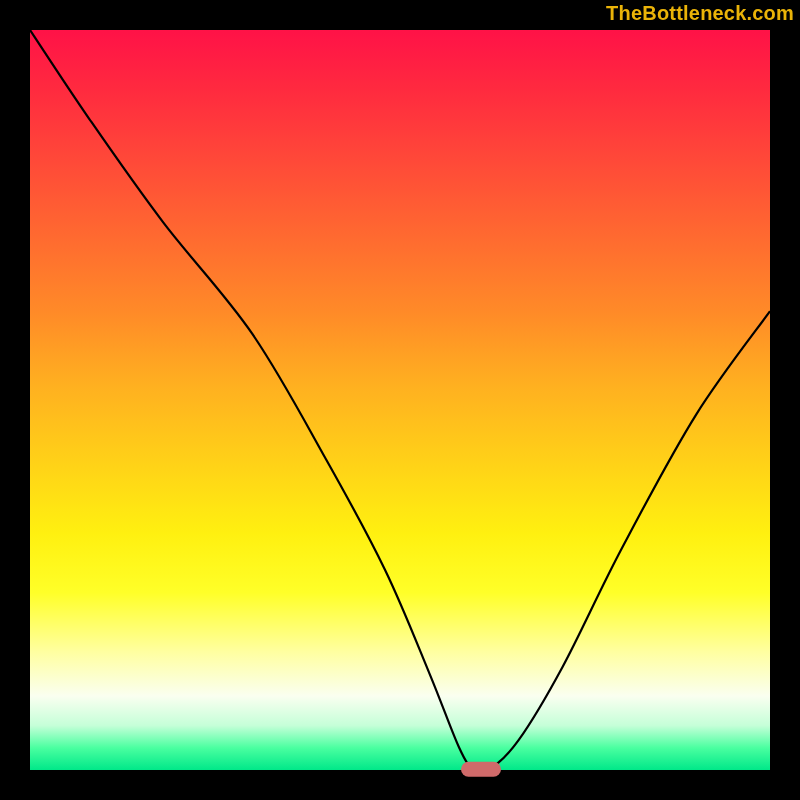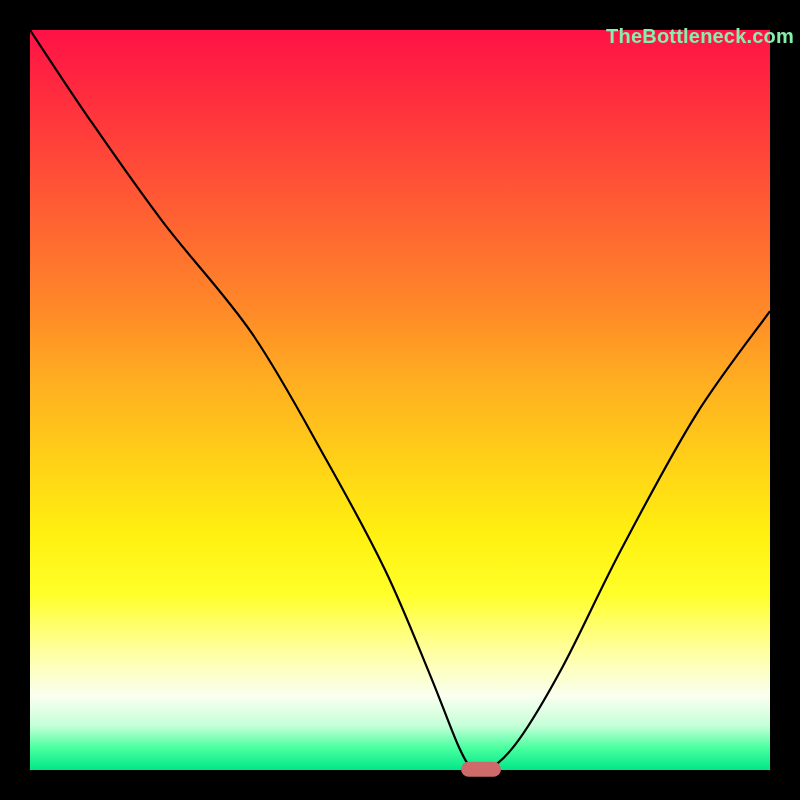--- a/index.html
+++ b/index.html
@@ -14,26 +14,25 @@
   .frame {
     position: relative;
     width: 800px;
     height: 800px;
     background: #000;
   }
   .watermark {
     position: absolute;
     top: 2px;
     right: 6px;
-    color: #86efac;
+    color: #eab308;
     font-size: 20px;
     font-weight: 600;
     letter-spacing: 0.2px;
     z-index: 20;
-    margin-top: 23px;
   }
   .plot-area {
     position: absolute;
     left: 30px;
     top: 30px;
     width: 740px;
     height: 740px;
   }
   .gradient {
     position: absolute;

